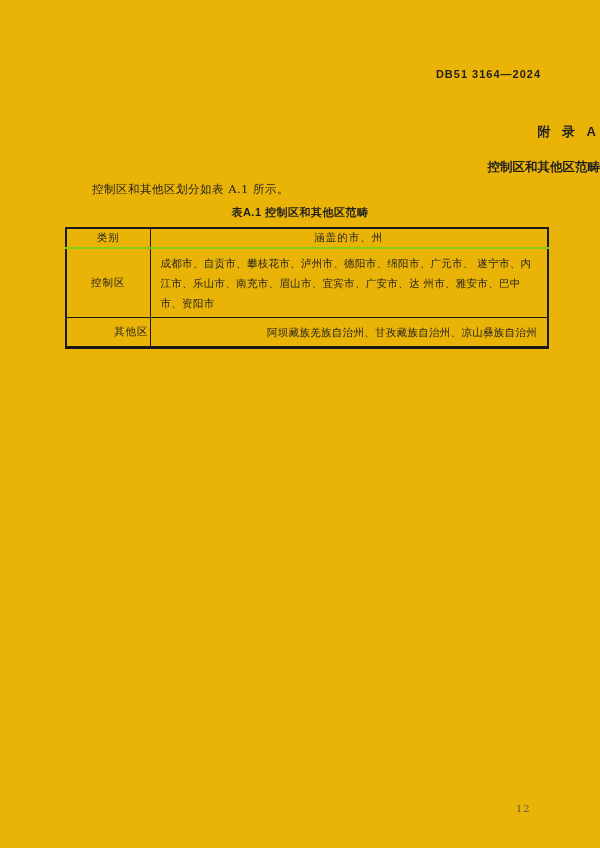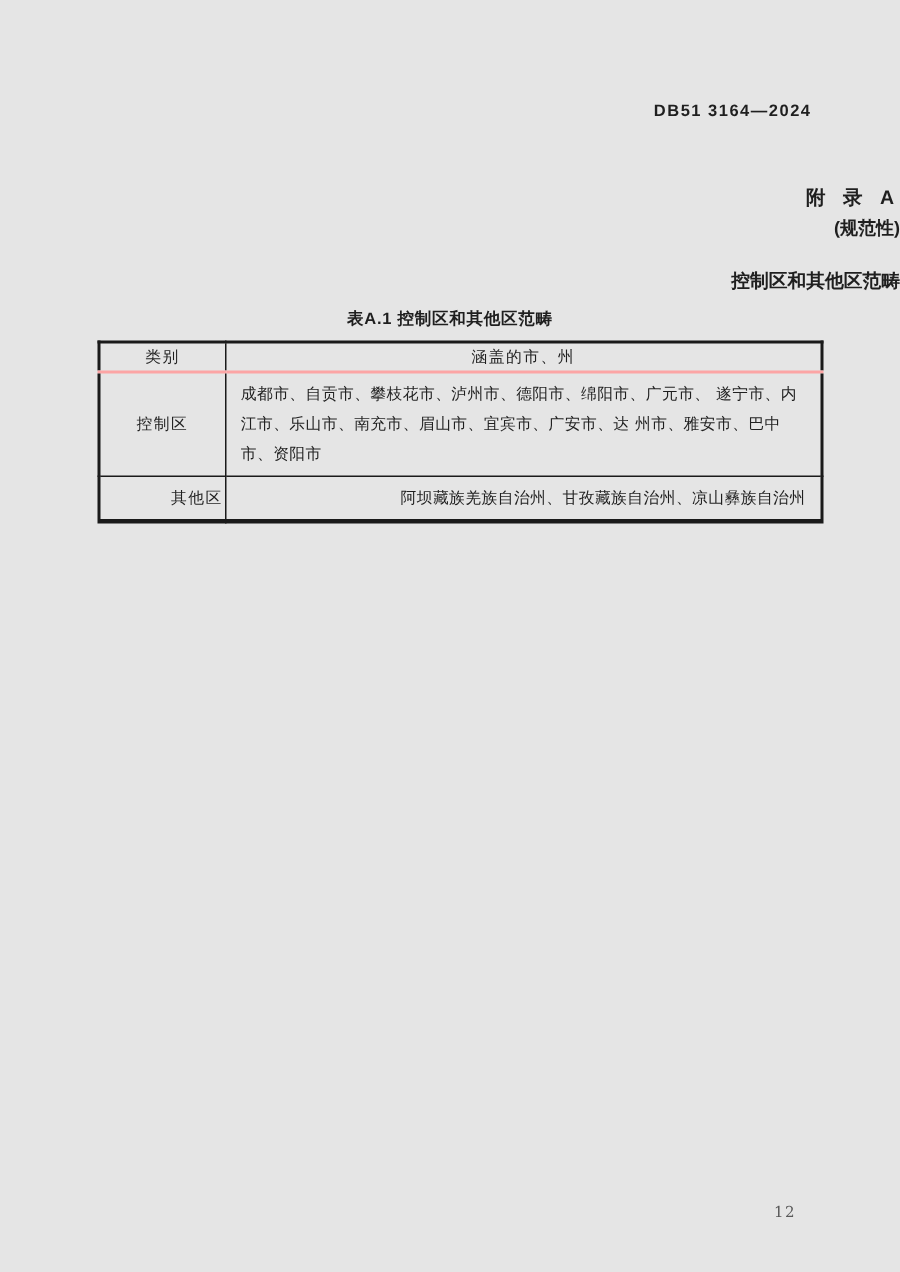--- a/index.html
+++ b/index.html
@@ -4,21 +4,21 @@
 <style>
   html, body {
     margin: 0;
     padding: 0;
     background: #ffffff;
   }
   .page {
     position: relative;
     width: 600px;
     height: 848px;
-    background: #e5e5e5;
+    background: #eab308;
     overflow: hidden;
     font-family: "DejaVu Serif", "Liberation Serif", serif;
     color: #1f1f1f;
   }
   .doc-number {
     position: absolute;
     top: 68px;
     right: 59px;
     font-family: "Liberation Sans", sans-serif;
     font-weight: bold;
@@ -83,21 +83,21 @@
     border: 2px solid #1a1a1a;
     border-bottom-width: 3px;
   }
   .dtable th, .dtable td {
     border: 1px solid #1a1a1a;
     font-weight: normal;
     vertical-align: middle;
     color: #1f1f1f;
   }
   .dtable thead th {
-    border-bottom: 2px solid #fca5a5;
+    border-bottom: 2px solid #84cc16;
     height: 16px;
     padding: 1px 4px;
     font-size: 10.5px;
     text-align: center;
     letter-spacing: 1px;
   }
   .dtable td.cat {
     text-align: center;
     font-size: 10.5px;
     letter-spacing: 1px;
@@ -123,24 +123,24 @@
 </style>
 </head>
 <body>
 
 <div class="page">
 
   <div class="doc-number">DB51 3164—2024</div>
 
   <div class="appendix-head">
     <div class="appendix-label">附 录 A</div>
-    <div class="appendix-normative">(规范性)</div>
     <div class="appendix-title">控制区和其他区范畴</div>
   </div>
 
+  <div class="intro">控制区和其他区划分如表 A.1 所示。</div>
 
   <div class="table-caption">表A.1 控制区和其他区范畴</div>
 
   <table class="dtable">
     <colgroup>
       <col style="width:84px">
       <col>
     </colgroup>
     <thead>
       <tr>

